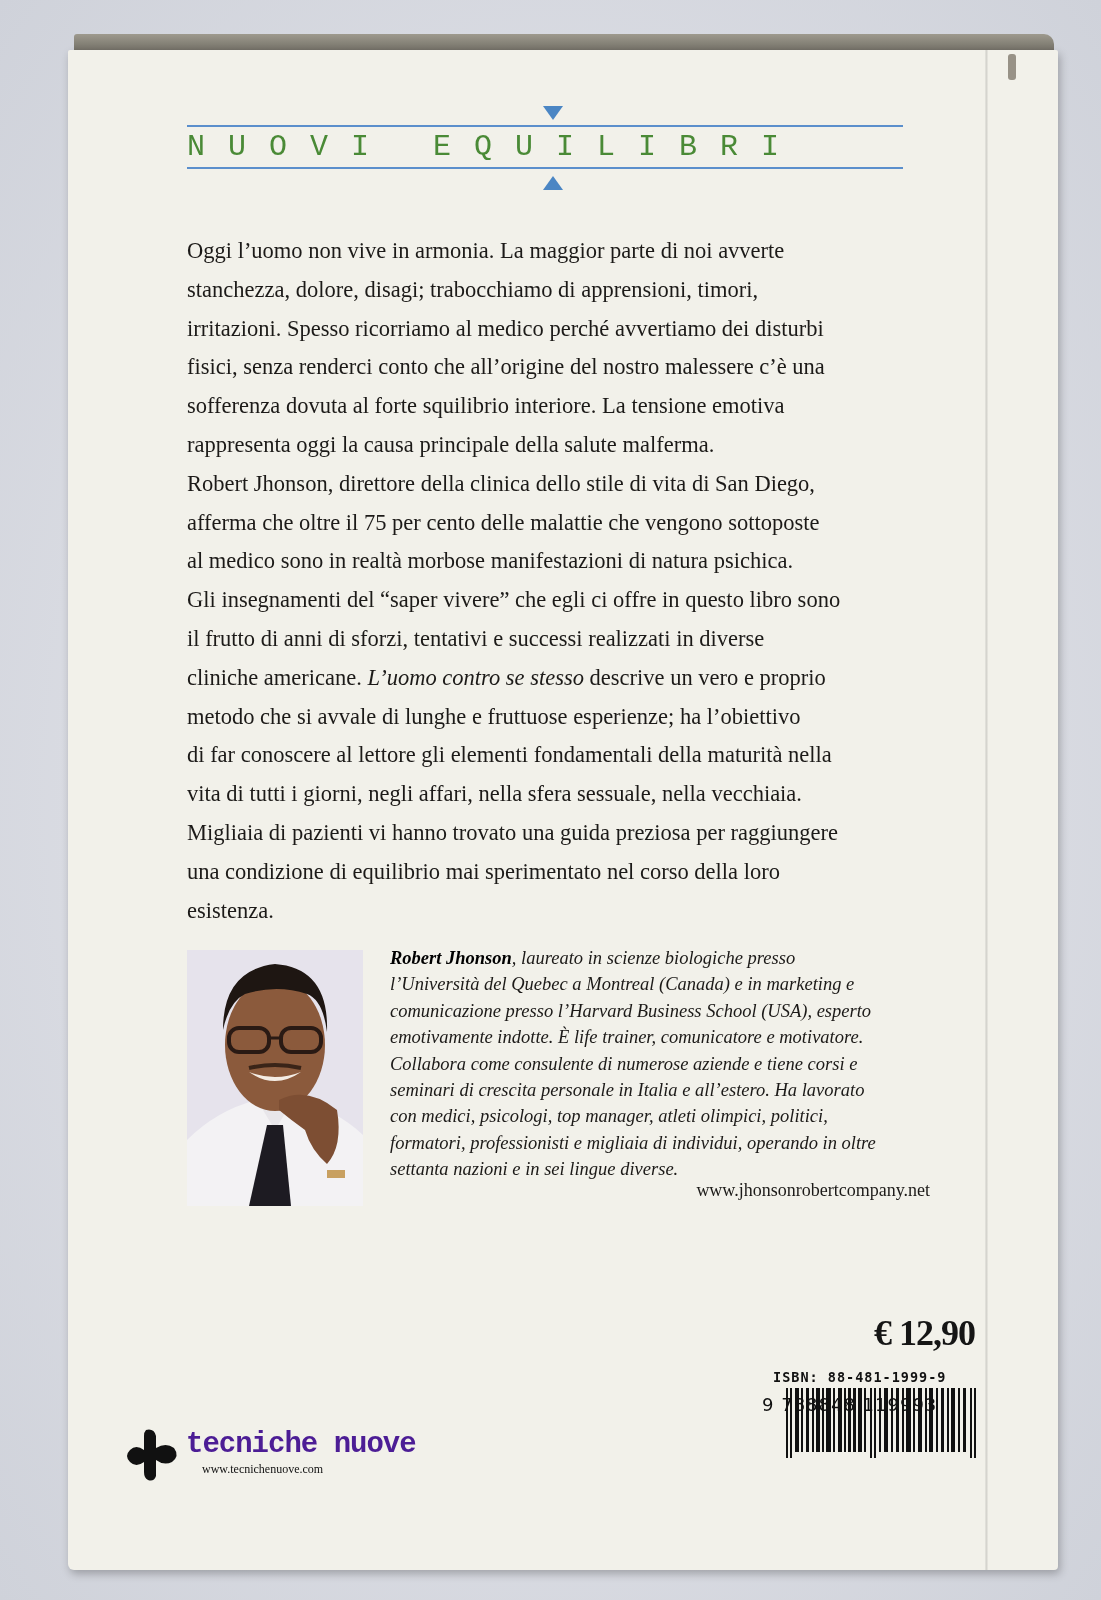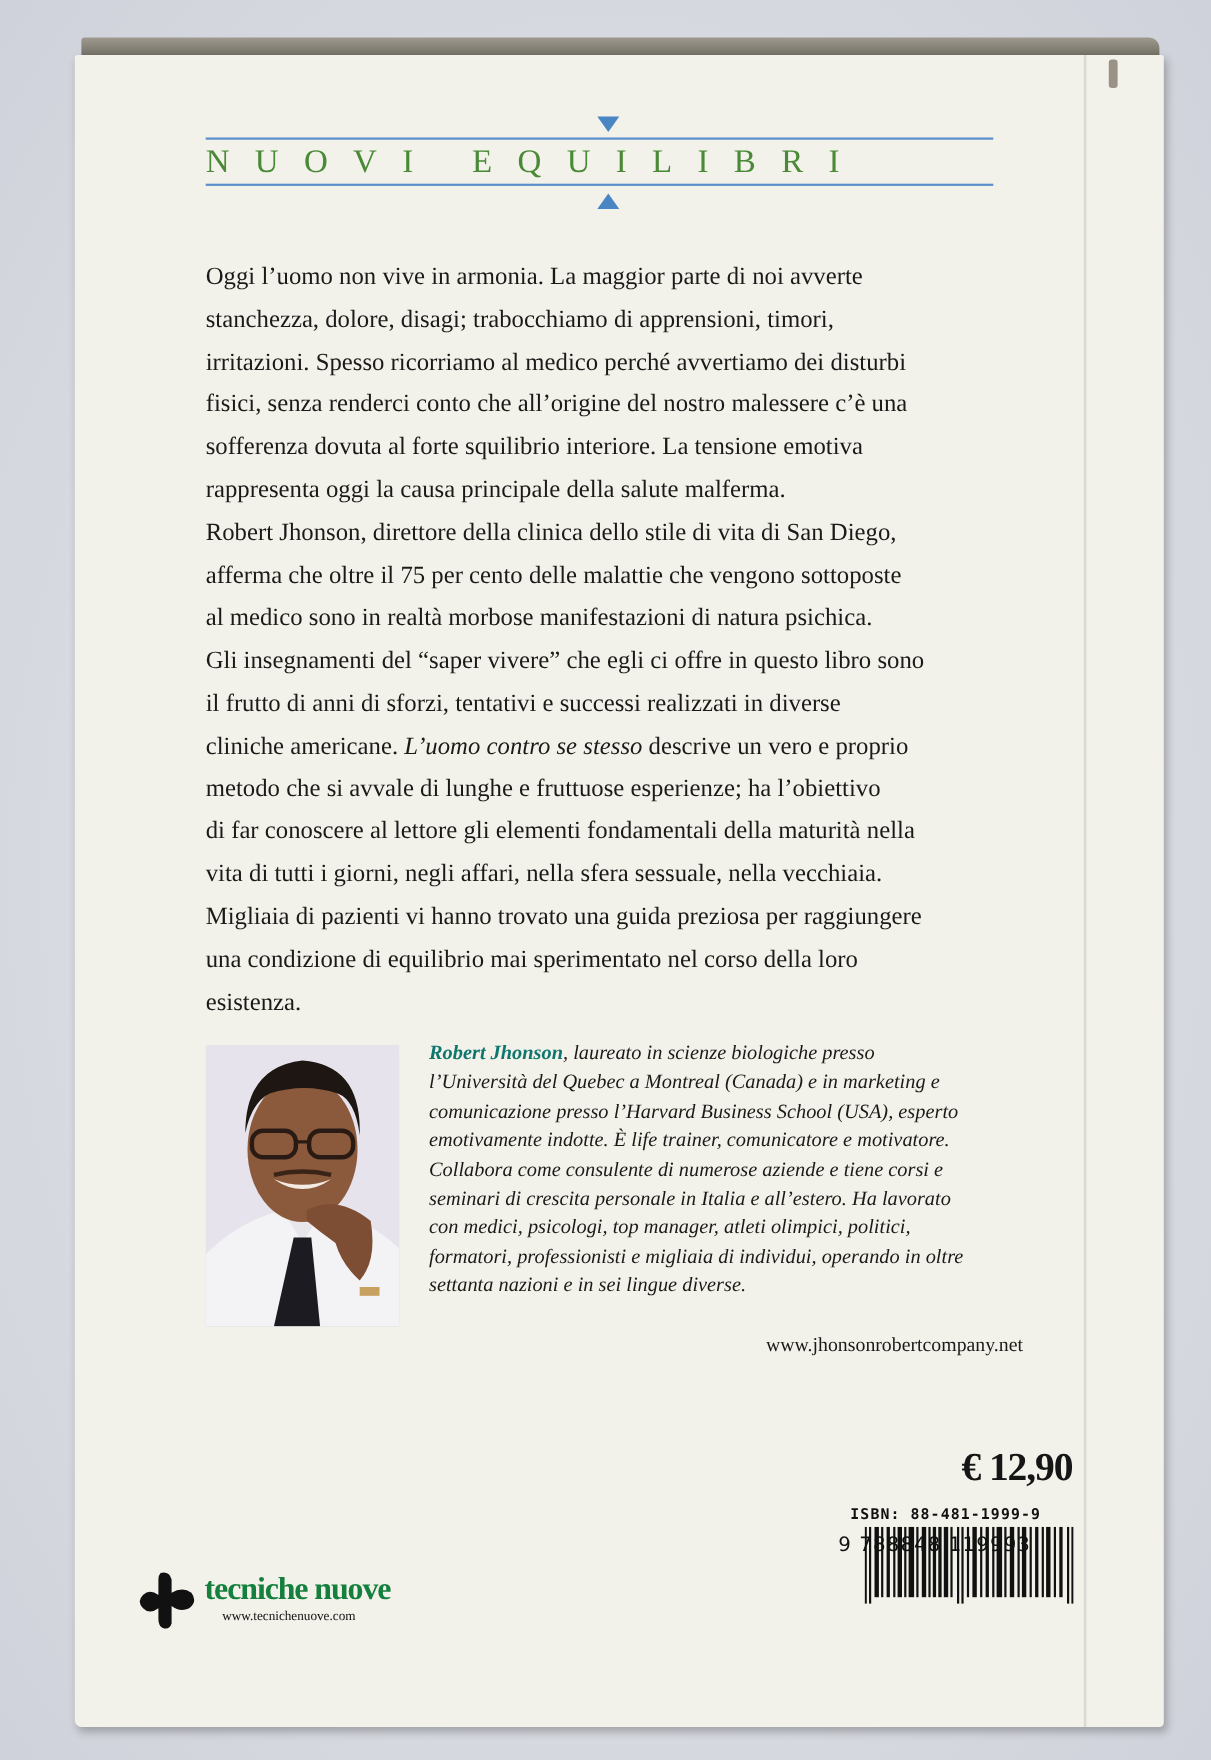--- a/index.html
+++ b/index.html
@@ -25,65 +25,65 @@
   }
   .stain { position:absolute; left:1008px; top:54px; width:8px; height:26px; background:#5c5344; border-radius:3px; opacity:0.6; }
 
   .series-header { position:absolute; left:187px; top:100px; width:716px; height:92px; }
   .tri-down { position:absolute; left:356px; top:6px; width:0; height:0; border-left:10px solid transparent; border-right:10px solid transparent; border-top:14px solid #4b86c4; }
   .tri-up { position:absolute; left:356px; top:76px; width:0; height:0; border-left:10px solid transparent; border-right:10px solid transparent; border-bottom:14px solid #4b86c4; }
   .rule { position:absolute; left:0; width:716px; height:2px; background:#5b8fcc; }
   .rule.top { top:25px; } .rule.bot { top:67px; }
   .series-title {
     position:absolute; left:0; top:28px; width:716px; height:40px;
-    font-family:Liberation Serif, serif; font-size:30px; color:#4a8a36;
+    font-family:Liberation Mono, monospace; font-size:30px; color:#4a8a36;
     letter-spacing:23px; line-height:38px; white-space:nowrap;
   }
 
   .blurb {
     position:absolute; left:187px; top:232px; width:750px;
     font-family:"Liberation Serif", serif; font-size:22.5px; line-height:38.8px; color:#1c1a18;
   }
   .blurb p { margin:0; }
   .blurb em { font-style:italic; }
 
   .author-photo {
     position:absolute; left:187px; top:950px; width:176px; height:256px;
     background: linear-gradient(180deg,#e9e6ee 0%, #e2dfe8 100%);
     overflow:hidden;
   }
   .bio {
     position:absolute; left:390px; top:945px; width:540px;
     font-family:"Liberation Serif", serif; font-style:italic; font-size:18.5px; line-height:26.4px; color:#1c1a18;
   }
-  .bio .name { font-weight:bold; color:#0f766e; }
+  .bio .name { font-weight:bold; color:#000000; }
   .bio-url {
-    position:absolute; left:650px; top:1212px; width:280px; text-align:right;
+    position:absolute; left:650px; top:1180px; width:280px; text-align:right;
     font-family:"Liberation Serif", serif; font-size:18px; color:#1c1a18;
   }
 
   .price {
     position:absolute; left:820px; top:1312px; width:155px; text-align:right;
     font-family:"Liberation Serif", serif; font-weight:bold; font-size:36px; color:#151515; letter-spacing:-1px;
   }
   .isbn {
     position:absolute; left:773px; top:1369px; width:210px;
     font-family:"DejaVu Sans Mono", monospace; font-size:13.5px; font-weight:bold; color:#111; letter-spacing:1px;
   }
   .barcode { position:absolute; left:786px; top:1388px; width:190px; height:70px; }
   .barcode-digits {
     position:absolute; left:762px; top:1394px; width:220px;
     font-family:"DejaVu Sans", sans-serif; font-size:18px; color:#111; letter-spacing:1px;
   }
 
   .publisher { position:absolute; left:124px; top:1428px; width:300px; height:60px; }
   .pub-logo { position:absolute; left:0; top:0; width:56px; height:54px; }
   .pub-name {
-    position:absolute; left:62px; top:0; font-family:Liberation Serif, serif; font-weight:bold;
-    font-size:29px; color:#15803d; letter-spacing:-1px; line-height:34px; white-space:nowrap;
+    position:absolute; left:62px; top:0; font-family:Liberation Mono, monospace; font-weight:bold;
+    font-size:29px; color:#4c1d95; letter-spacing:-1px; line-height:34px; white-space:nowrap;
   }
   .pub-url {
     position:absolute; left:78px; top:34px; font-family:"Liberation Serif", serif; font-size:12px; color:#111; white-space:nowrap;
   }
 </style>
 </head>
 <body>
 
 <div class="book-top-edge"></div>
 <div class="book"></div>

